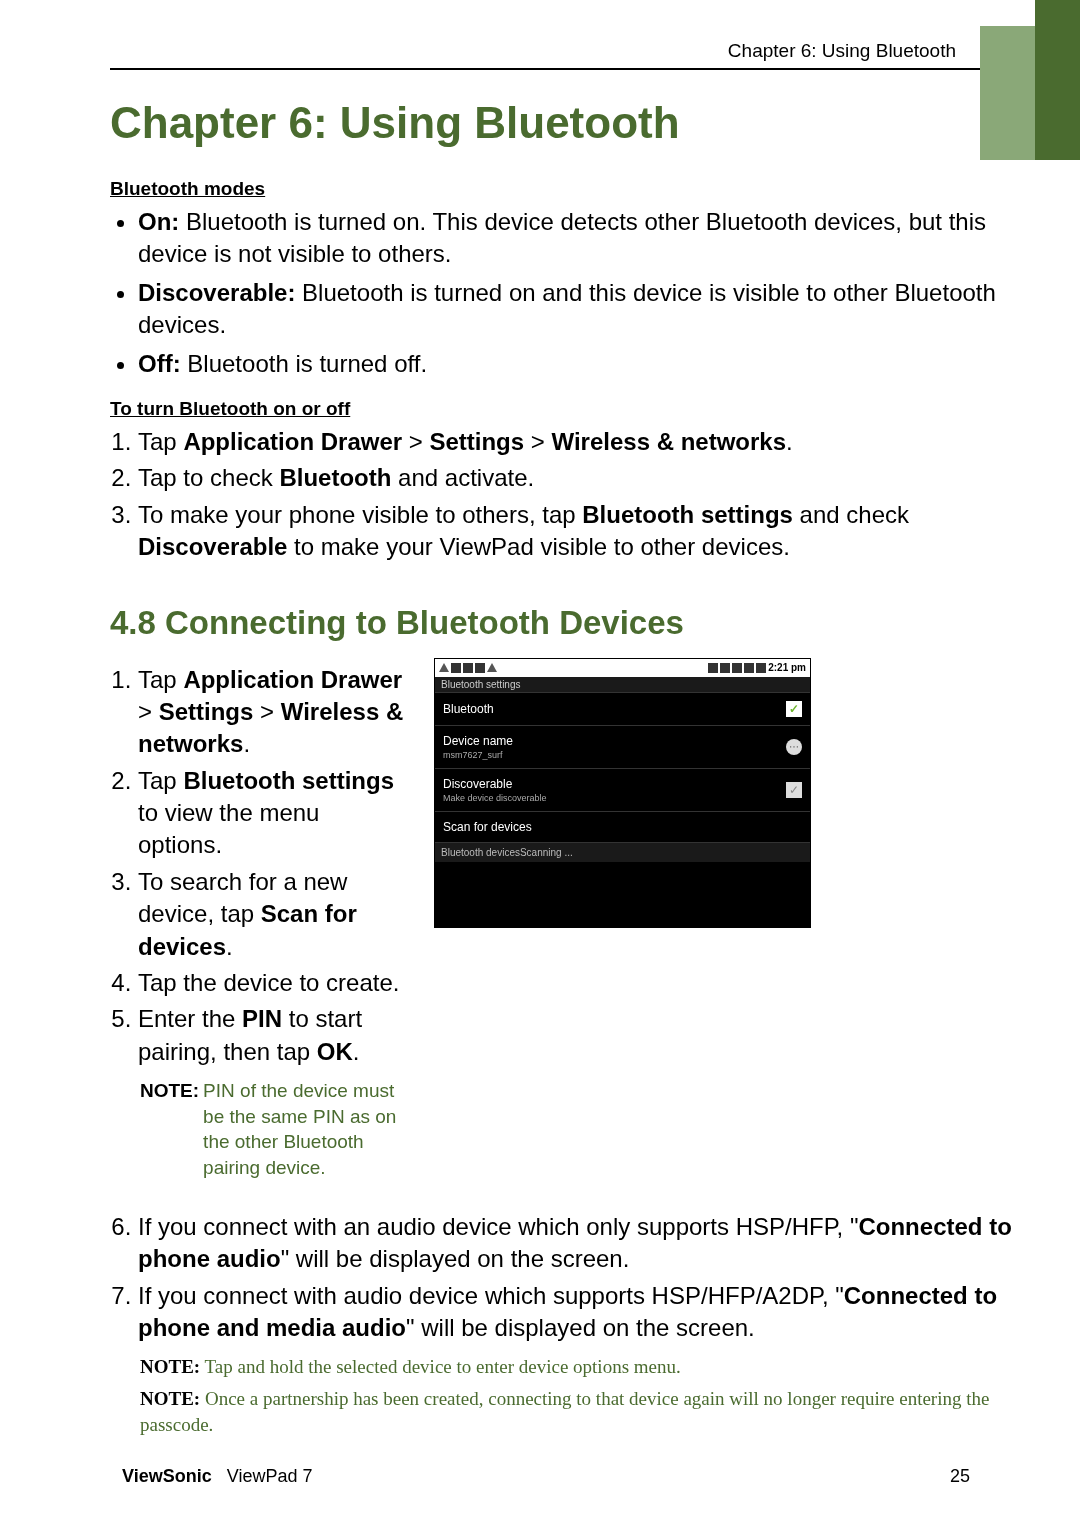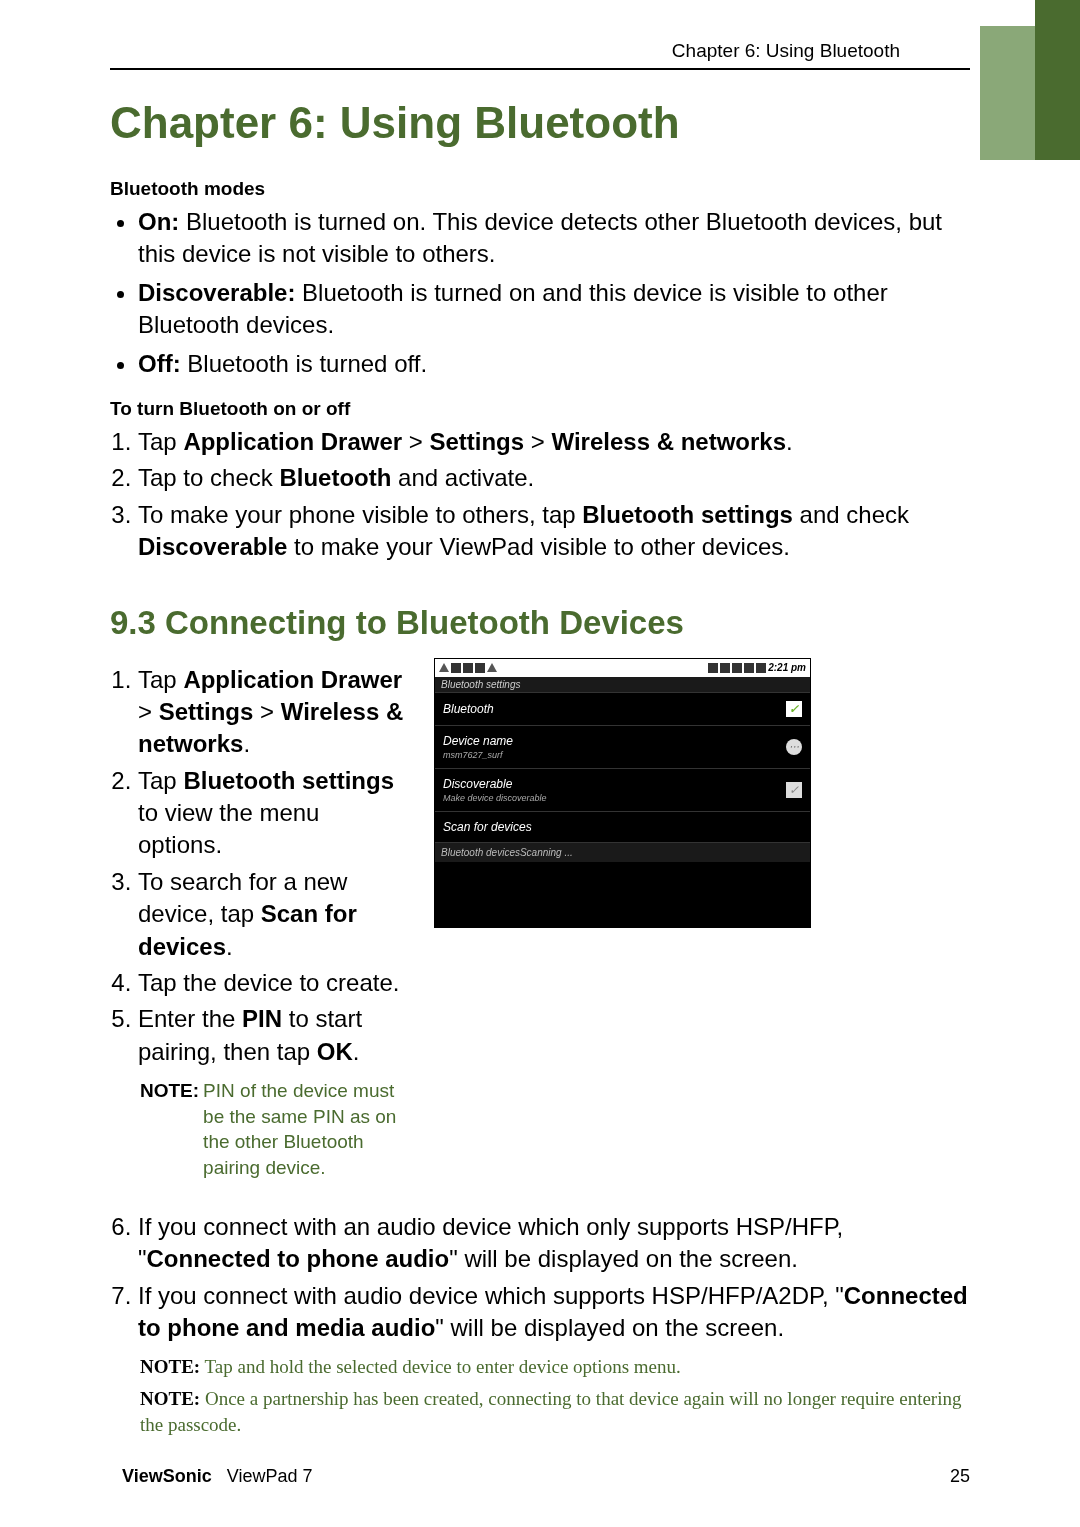--- a/index.html
+++ b/index.html
@@ -7,21 +7,21 @@
     padding: 0;
     font-family: Arial, Helvetica, sans-serif;
     background: #fff;
     color: #000;
   }
   .page {
     width: 1080px;
     height: 1527px;
     position: relative;
     box-sizing: border-box;
-    padding: 40px 110px 40px 110px;
+    padding: 40px 54px 40px 110px;
   }
   .side-tab {
     position: absolute;
     top: 0;
     right: 0;
     width: 45px;
     height: 160px;
     background: #4a6b2f;
   }
   .side-tab-inner {
@@ -54,20 +54,21 @@
     color: #4a6b2f;
     font-size: 33px;
     font-weight: bold;
     margin: 40px 0 16px 0;
   }
   .subhead {
     font-weight: bold;
     font-size: 19px;
     margin-top: 18px;
     margin-bottom: 4px;
+    text-decoration: underline;
   }
   ul.bullets {
     margin: 6px 0 10px 0;
     padding-left: 28px;
     font-size: 24px;
     line-height: 1.35;
   }
   ul.bullets li {
     margin-bottom: 6px;
   }
@@ -88,21 +89,20 @@
   .two-col {
     display: flex;
     gap: 24px;
     align-items: flex-start;
   }
   .left-col {
     flex: 0 0 300px;
   }
   .right-col {
     flex: 1;
-    font-style: italic;
   }
   .note-block {
     font-size: 19px;
     line-height: 1.35;
     color: #4a6b2f;
     padding-left: 30px;
     margin-top: 6px;
   }
   .note-block .note-label {
     font-weight: bold;
@@ -267,21 +267,21 @@
       <span>Tap </span><span class="b">Application Drawer</span><span> &gt; </span><span class="b">Settings</span><span> &gt; </span><span class="b">Wireless &amp; networks</span><span>.</span>
     </li>
     <li>
       <span>Tap to check </span><span class="b">Bluetooth</span><span> and activate.</span>
     </li>
     <li>
       <span>To make your phone visible to others, tap </span><span class="b">Bluetooth settings</span><span> and check </span><span class="b">Discoverable</span><span> to make your ViewPad visible to other devices.</span>
     </li>
   </ol>
 
-  <h2 class="section-title">9.3 Connecting to Bluetooth Devices</h2>
+  <h2 class="section-title">4.8 Connecting to Bluetooth Devices</h2>
 
 
   <div class="two-col">
     <div class="left-col">
       <ol class="steps">
         <li>
           <span>Tap </span><span class="b">Application Drawer</span><span> &gt; </span><span class="b">Settings</span><span> &gt; </span><span class="b">Wireless &amp; networks</span><span>.</span>
         </li>
         <li>
           <span>Tap </span><span class="b">Bluetooth settings</span><span> to view the menu options.</span>

